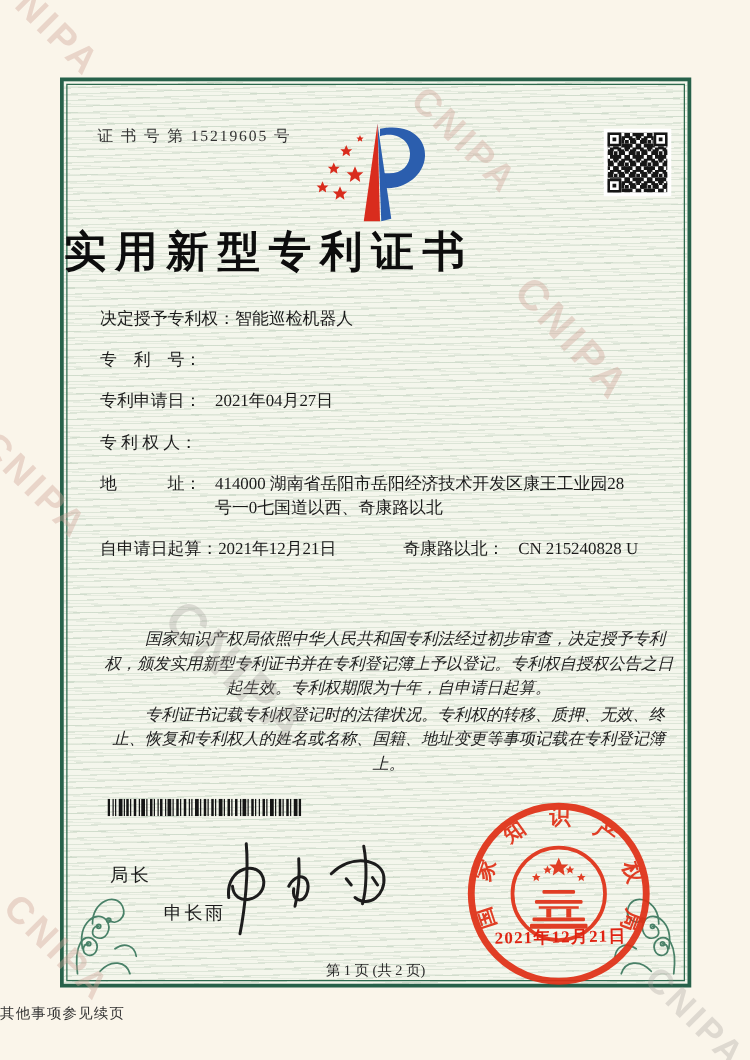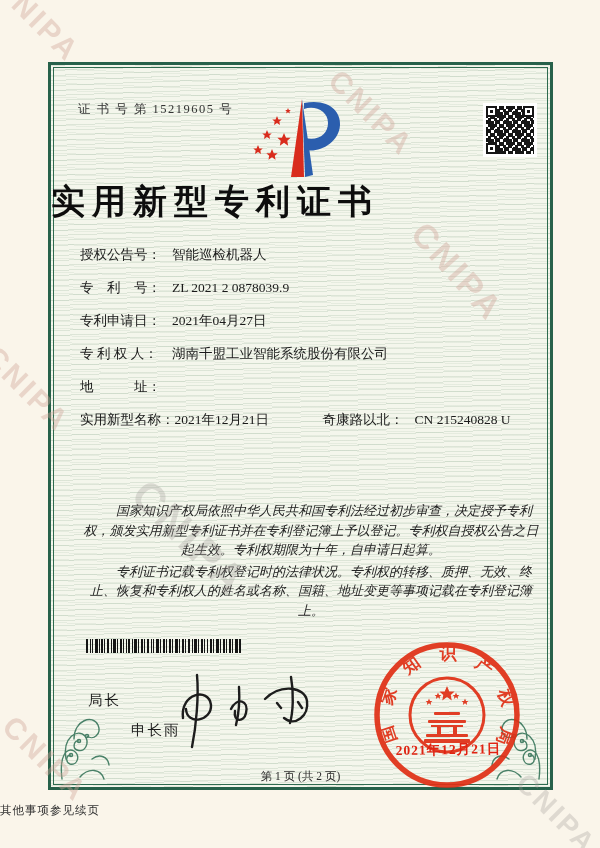--- a/index.html
+++ b/index.html
@@ -150,40 +150,40 @@
     <div class="qr">
       <div class="finder tl"></div>
       <div class="finder tr"></div>
       <div class="finder bl"></div>
     </div>
 
     <div class="title">实用新型专利证书</div>
 
     <div class="fields">
       <div class="frow">
-        <span class="flabel">授权公告号：</span>
+        <span class="flabel">决定授予专利权：</span>
         <span class="fvalue">智能巡检机器人</span>
       </div>
       <div class="frow">
         <span class="flabel">专　利　号：</span>
-        <span class="fvalue">ZL 2021 2 0878039.9</span>
       </div>
       <div class="frow">
         <span class="flabel">专利申请日：</span>
         <span class="fvalue">2021年04月27日</span>
       </div>
       <div class="frow">
         <span class="flabel">专 利 权 人：</span>
-        <span class="fvalue">湖南千盟工业智能系统股份有限公司</span>
       </div>
       <div class="frow">
         <span class="flabel">地　　　址：</span>
-      </div>
-      <div class="frow">
-        <span class="flabel">实用新型名称：</span>
+        <span class="fvalue">414000 湖南省岳阳市岳阳经济技术开发区康王工业园28
+号一0七国道以西、奇康路以北</span>
+      </div>
+      <div class="frow">
+        <span class="flabel">自申请日起算：</span>
         <span class="fvalue w1">2021年12月21日</span>
         <span class="flabel2">奇康路以北：</span>
         <span class="fvalue">CN 215240828 U</span>
       </div>
     </div>
 
     <div class="paras">
       <p>国家知识产权局依照中华人民共和国专利法经过初步审查，决定授予专利权，颁发实用新型专利证书并在专利登记簿上予以登记。专利权自授权公告之日起生效。专利权期限为十年，自申请日起算。</p>
       <p>专利证书记载专利权登记时的法律状况。专利权的转移、质押、无效、终止、恢复和专利权人的姓名或名称、国籍、地址变更等事项记载在专利登记簿上。</p>
     </div>

